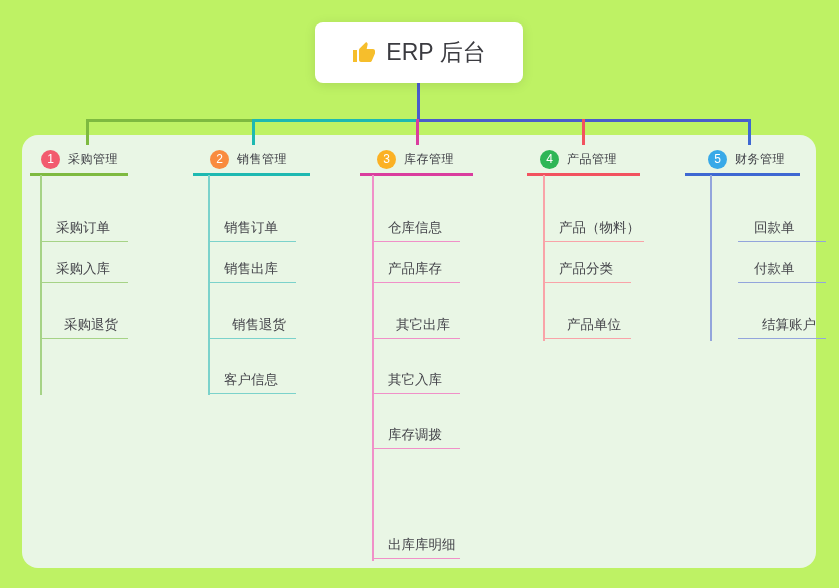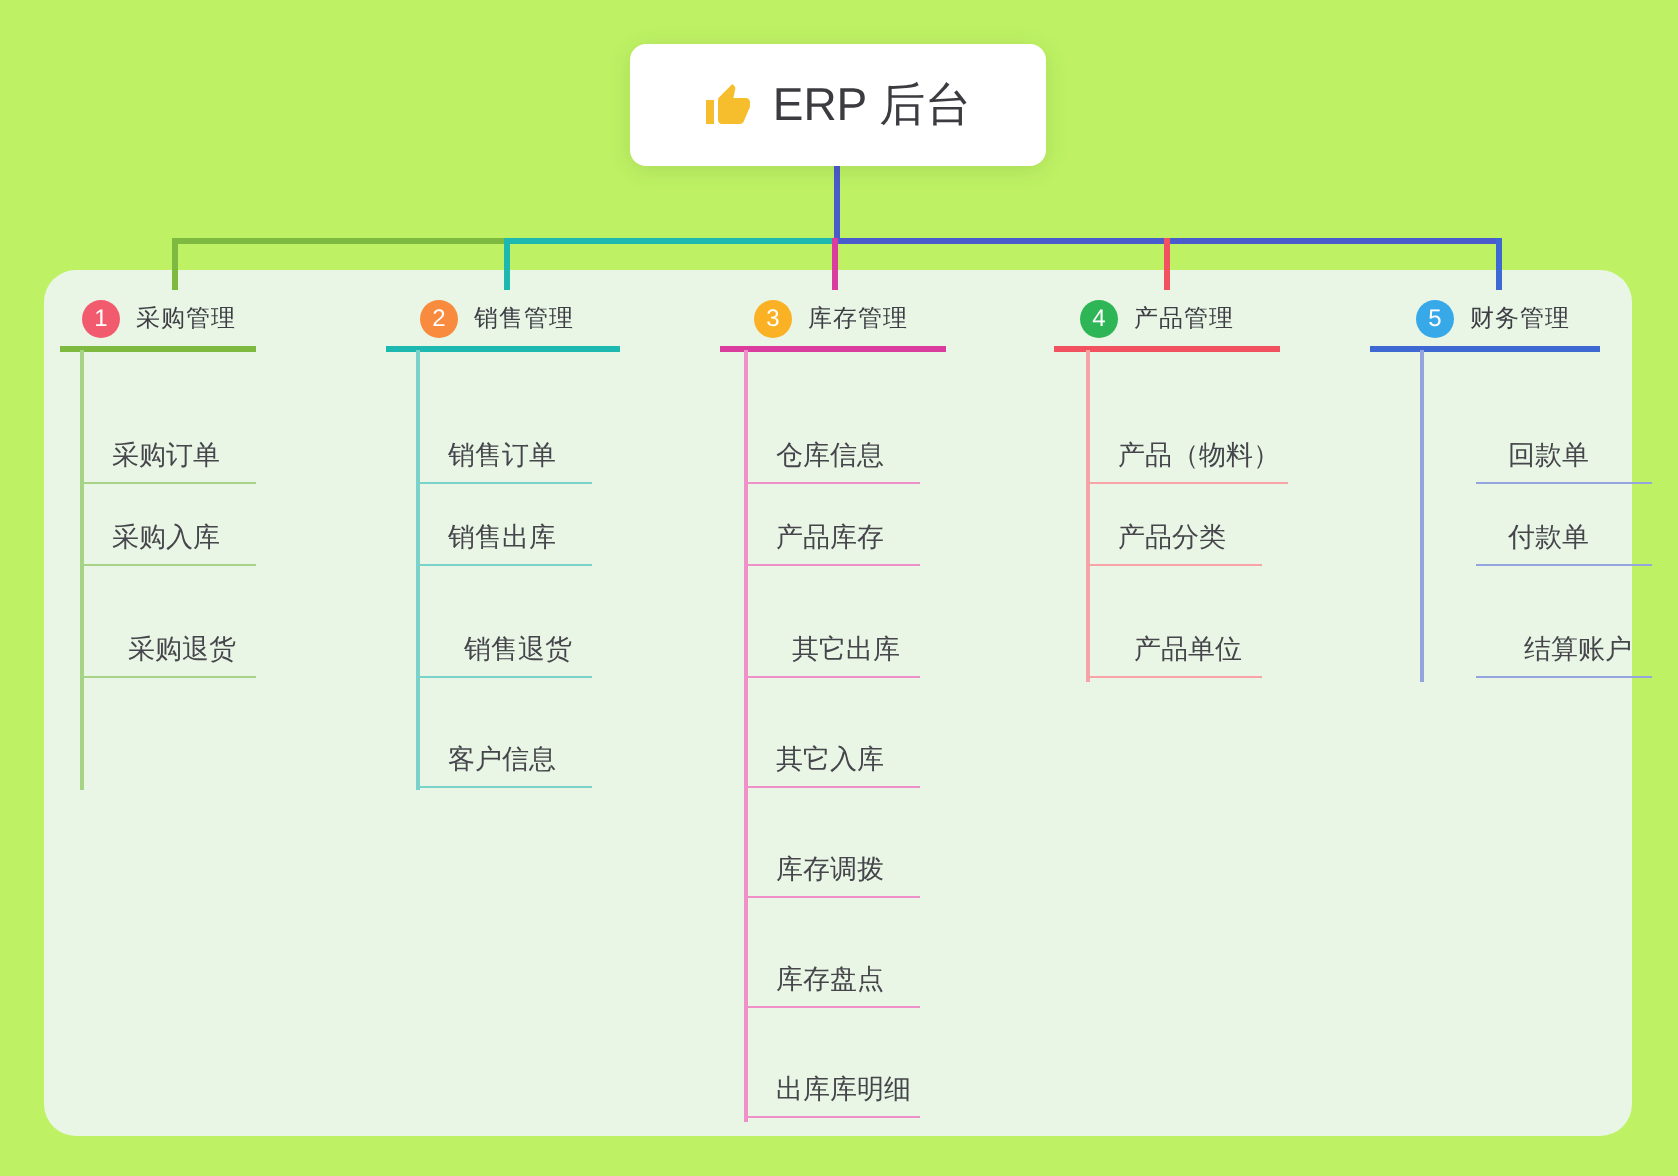--- a/index.html
+++ b/index.html
@@ -100,21 +100,20 @@
     <span class="badge">3</span>
     <span class="branch-title">库存管理</span>
   </div>
   <div class="underline u2" style="--c: #DA3D9E; --badge: #FBB124; --child: #F090C8;"></div>
   <div class="vline v2" style="--c: #DA3D9E; --badge: #FBB124; --child: #F090C8;"></div>
   <div class="child cx2 r0" style="--c: #DA3D9E; --badge: #FBB124; --child: #F090C8;">仓库信息</div>
   <div class="child cx2 r1" style="--c: #DA3D9E; --badge: #FBB124; --child: #F090C8;">产品库存</div>
   <div class="child cx2 r2" style="--c: #DA3D9E; --badge: #FBB124; --child: #F090C8;">其它出库</div>
   <div class="child cx2 r3" style="--c: #DA3D9E; --badge: #FBB124; --child: #F090C8;">其它入库</div>
   <div class="child cx2 r4" style="--c: #DA3D9E; --badge: #FBB124; --child: #F090C8;">库存调拨</div>
-  <div class="child cx2 r5" style="--c: #DA3D9E; --badge: #FBB124; --child: #F090C8;">库存盘点</div>
   <div class="child cx2 r6" style="--c: #DA3D9E; --badge: #FBB124; --child: #F090C8;">出库库明细</div>
 
   <div class="branch-header h3" style="--c: #F2525F; --badge: #2EB656; --child: #F9A3A8;">
     <span class="badge">4</span>
     <span class="branch-title">产品管理</span>
   </div>
   <div class="underline u3" style="--c: #F2525F; --badge: #2EB656; --child: #F9A3A8;"></div>
   <div class="vline v3" style="--c: #F2525F; --badge: #2EB656; --child: #F9A3A8;"></div>
   <div class="child cx3 r0" style="--c: #F2525F; --badge: #2EB656; --child: #F9A3A8;">产品（物料）</div>
   <div class="child cx3 r1" style="--c: #F2525F; --badge: #2EB656; --child: #F9A3A8;">产品分类</div>

